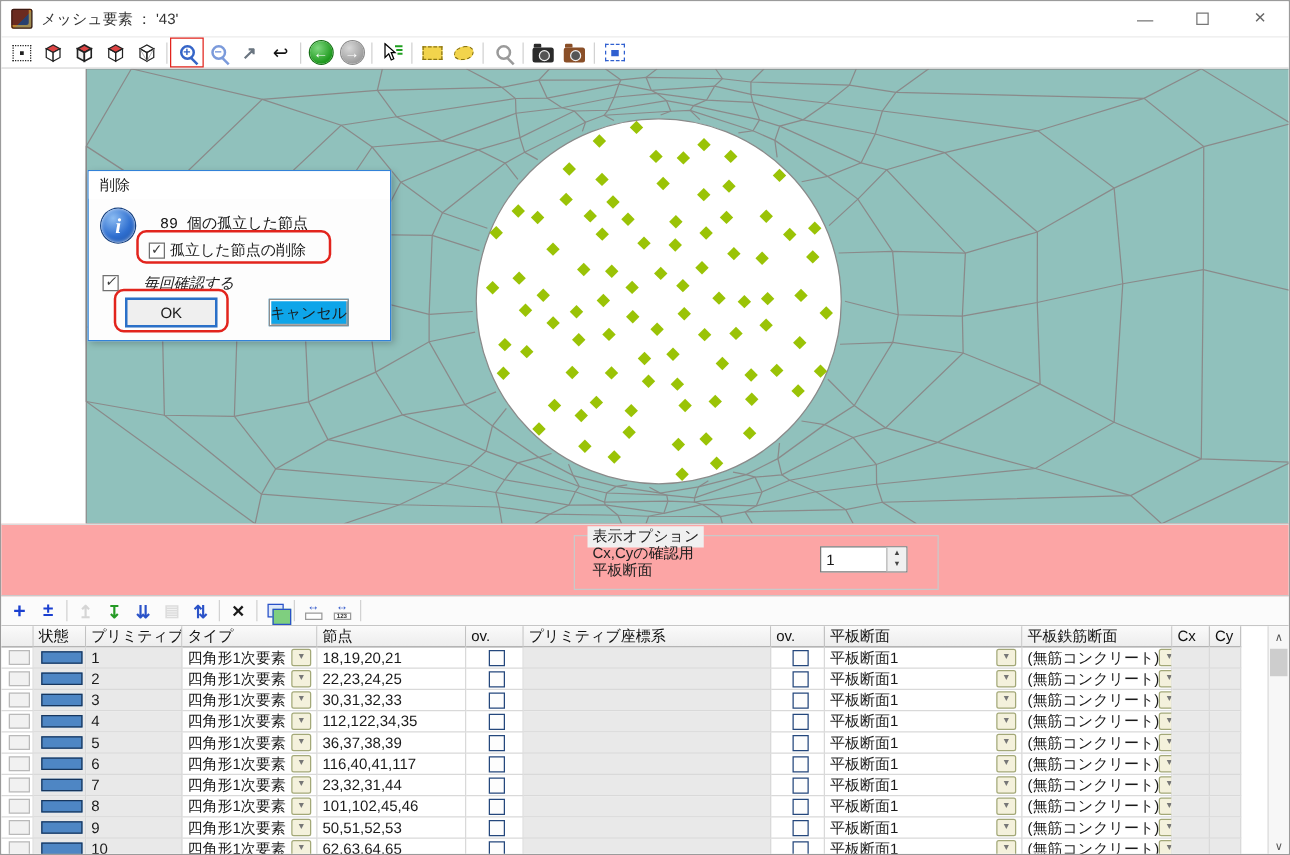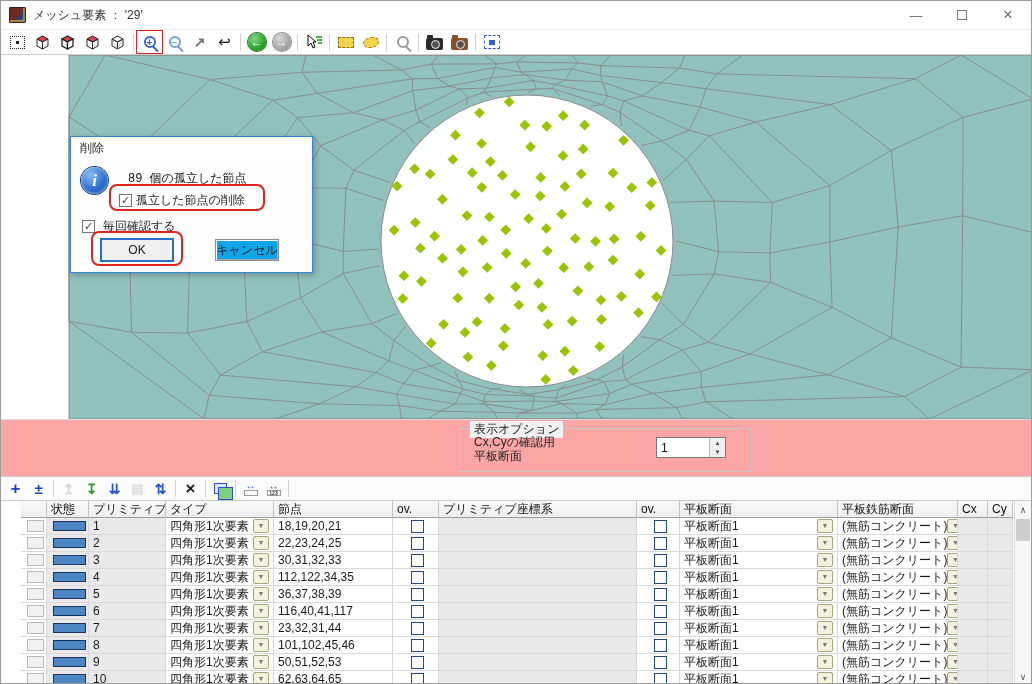--- a/index.html
+++ b/index.html
@@ -48,21 +48,21 @@
   .canvas svg { position:absolute; left:0; top:0; }
 
   
   .dialog { position:absolute; left:69px; top:81px; width:243px; height:137px; background:#fdfdfd; border:1px solid #3282d8; box-shadow:2px 2px 6px rgba(0,0,0,.25); z-index:5; }
   .dlg-title { height:22px; display:flex; align-items:center; padding-left:9px; font-size:12px; color:#222; background:#fff; }
   .dlg-info { position:absolute; left:10px; top:30px; width:27px; height:27px; border-radius:50%;
               background:radial-gradient(circle at 35% 28%, #8cbcf2, #2f6fd0 55%, #1b4fa0); box-shadow:0 0 0 1px #17417f, inset 0 0 3px rgba(255,255,255,.7);
               color:#fff; font-family:"Liberation Serif",serif; font-style:italic; font-weight:bold; font-size:17px; display:flex; align-items:center; justify-content:center; }
   .dlg-msg { position:absolute; left:57px; top:33px; font-size:12px; color:#111;font-family:Liberation Mono, monospace; }
   .dlg-cb1 { position:absolute; left:48px; top:55px; display:flex; align-items:center; gap:4px; }
-  .dlg-cb2 { position:absolute; left:11px; top:81px; display:flex; align-items:center; gap:8px; }
+  .dlg-cb2 { position:absolute; left:11px; top:81px; display:flex; align-items:center; gap:20px;font-style:italic; }
   .cbx { width:13px; height:13px; border:1px solid #707070; background:#fff; display:flex; align-items:center; justify-content:center; font-size:11px; color:#3a3a3a; line-height:11px; }
   .cbx.checked::after { content:"✓"; }
   .btn-ok { position:absolute; left:29px; top:101px; width:74px; height:24px; background:#efefef; border:2px solid #2a70c8; display:flex; align-items:center; justify-content:center; font-size:12px; }
   .btn-cancel { position:absolute; left:144px; top:102px; width:64px; height:22px; background:#0ea5e9; border:1px solid #8d8d8d; box-shadow:inset 1px 1px 0 #fff, inset -1px -1px 0 #a8a8a8; display:flex; align-items:center; justify-content:center; font-size:12px; }
   .red-annot { position:absolute; border:2px solid #e2241d; border-radius:8px; pointer-events:none; z-index:6; }
   .annot-cb { left:38px; top:47px; width:156px; height:27px; }
   .annot-ok { left:20px; top:94px; width:92px; height:35px; }
 
   
   .options { position:relative; height:58px; background:#fca5a5; border-top:1px solid #dcdcdc; border-bottom:1px solid #c9c9c9; }
@@ -77,21 +77,21 @@
   
   .ttoolbar { height:24px; display:flex; align-items:center; background:#fbfbfb; border-bottom:1px solid #c6c6c6; padding-left:3px; }
   .tt-icon { width:23px; height:20px; display:flex; align-items:center; justify-content:center; font-weight:bold; }
   .icon-copy { width:13px; height:11px; border:1px solid #2a52c8; position:relative; background:#dfe8fa; }
   .icon-copy::after { content:""; position:absolute; left:3px; top:3px; width:13px; height:11px; border:1px solid #2a52c8; background:#7fcf7f; }
   .fitcol { display:flex; flex-direction:column; align-items:center; line-height:8px; }
   .fitcol .fc-box { width:14px; height:6px; border:1px solid #9a9a9a; background:#fff; font-size:5px; color:#333; display:flex; align-items:center; justify-content:center; }
 
   
   .tablewrap { position:relative; height:184px; background:#fff; display:flex; }
-  .tgrid { width:1015px;padding-left:20px; }
+  .tgrid { width:1015px; }
   .trow, .thead { display:flex; height:17px; }
   .td, .th { border-right:1px solid #d9d9d9; border-bottom:1px solid #d9d9d9; height:17px; line-height:16px; padding-left:4px; white-space:nowrap; overflow:hidden; font-size:12px; display:flex; align-items:center; }
   .th { background:linear-gradient(#fafafa,#ededed); border-right:1px solid #c2c2c2; border-bottom:1px solid #9d9d9d; color:#111; }
   .ro { background:#e9e9e9; }
   .c0{width:26px} .c1{width:42px} .c2{width:77px} .c3{width:108px} .c4{width:119px}
   .c5{width:46px} .c6{width:198px} .c7{width:43px} .c8{width:158px} .c9{width:120px}
   .c10{width:30px} .c11{width:25px}
   .rowsel { width:18px; height:12px; margin:auto 2px; background:#f1f1f1; border:1px solid #b9b9b9; }
   .statusbar { width:36px; height:10px; margin:auto 2px; background:#4e86c4; border:1px solid #17365d; }
   .cellflex { justify-content:space-between; padding-right:4px; }
@@ -104,21 +104,21 @@
   .vs-thumb { position:absolute; left:1px; top:18px; width:14px; height:22px; background:#cdcdcd; }
   .filler { flex:1; background:#fff; }
 </style>
 </head>
 <body>
 
 <div class="window">
 
   <div class="titlebar">
     <div class="appicon"></div>
-    <div class="title-text">メッシュ要素 ： '29'</div>
+    <div class="title-text">メッシュ要素 ： '43'</div>
     <div class="win-btns">
       <div class="win-btn">
           <span>—</span>
         </div>
       <div class="win-btn">
           <span class="max-glyph"></span>
         </div>
       <div class="win-btn close-glyph">
           <span>×</span>
         </div>

